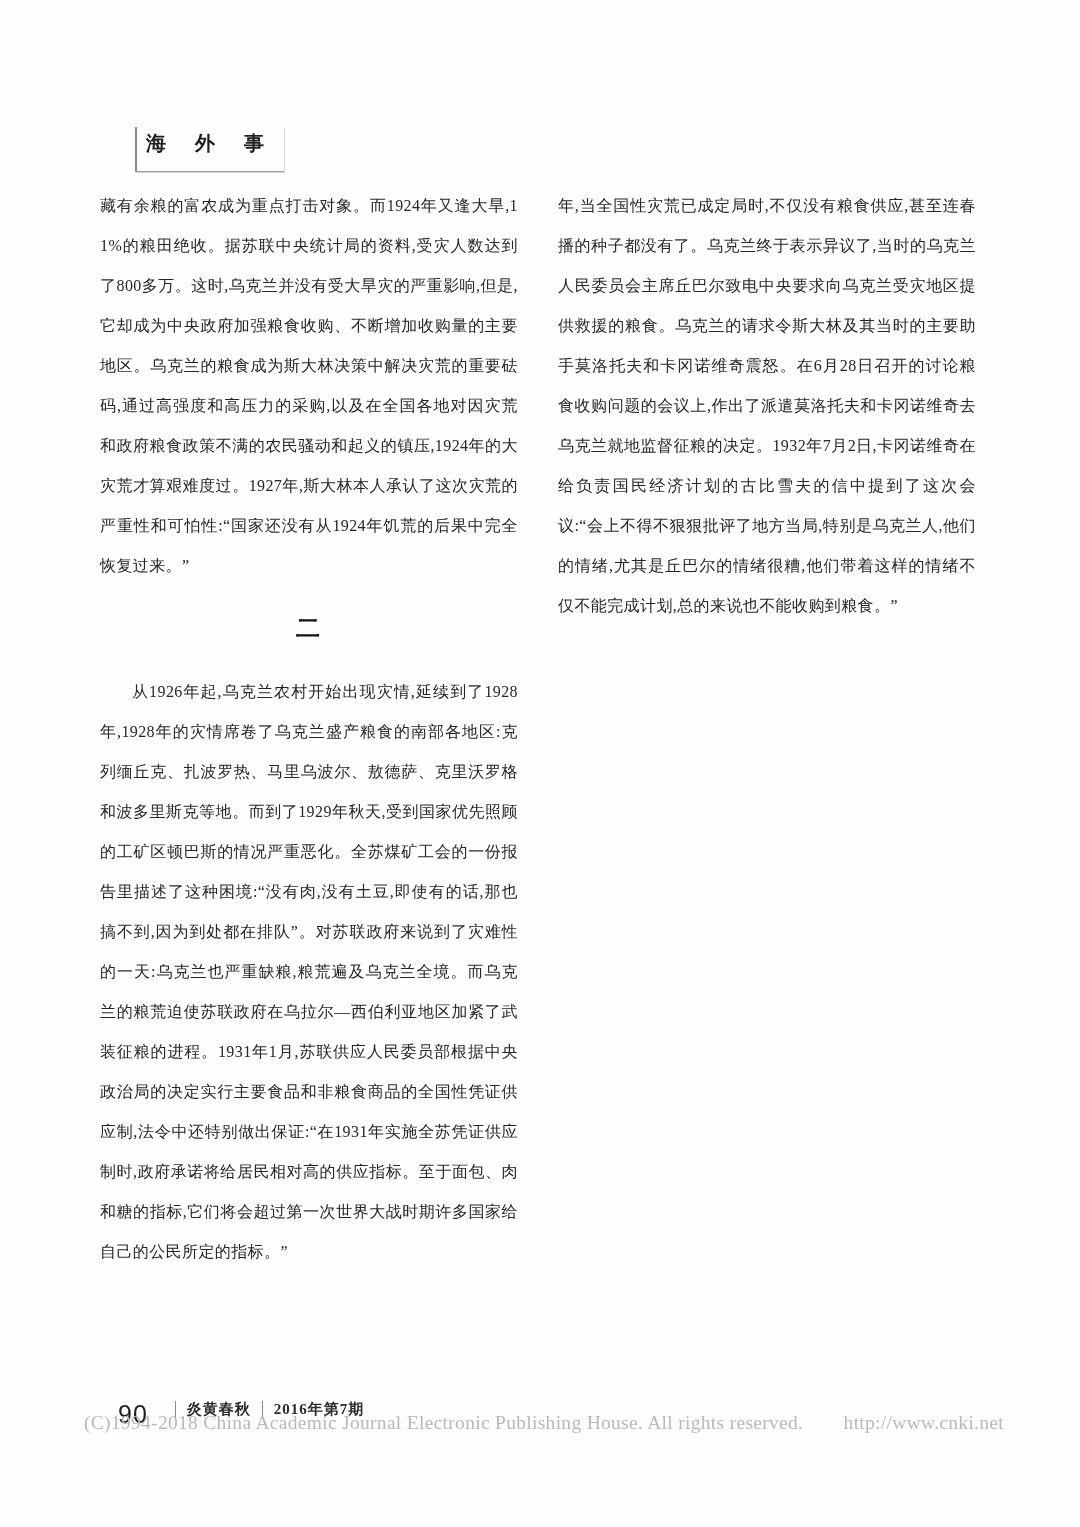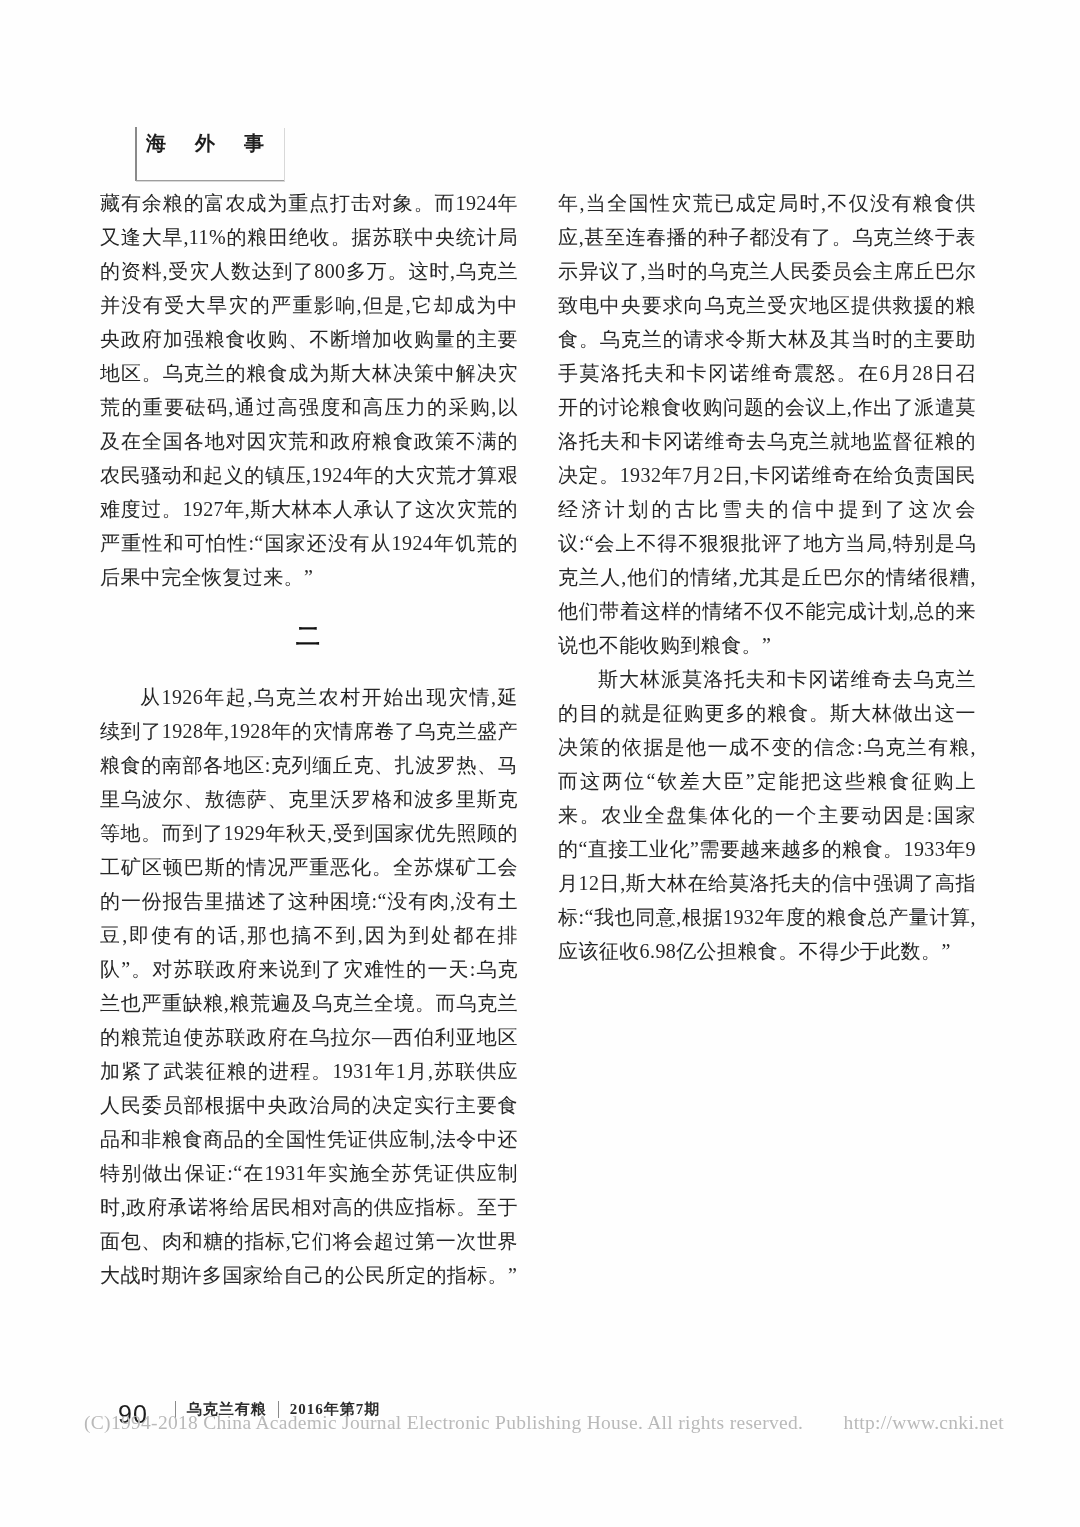--- a/index.html
+++ b/index.html
@@ -15,21 +15,21 @@
     background: #fefefe;
     font-family: "Liberation Serif", "DejaVu Serif", serif;
     color: #262626;
     overflow: hidden;
   }
   
   .section-box {
     position: absolute;
     left: 135px;
     top: 127px;
-    padding: 3px 14px 23px 9px;
+    padding: 3px 14px 14px 9px;
     border-left: 2px solid #8a8a8a;
     border-bottom: 1px solid #9d9d9d;
     box-shadow: 1px 1px 0 #d8d8d8;
     background: #fefefe;
   }
   .section-box .label {
     font-size: 20px;
     font-weight: bold;
     letter-spacing: 6px;
     word-spacing: 12px;
@@ -44,22 +44,22 @@
     width: 876px;
     display: flex;
     gap: 40px;
   }
   .col {
     width: 418px;
     flex: 0 0 418px;
   }
   .para {
     margin: 0;
-    font-size: 20px;
-    line-height: 34px;
+    font-size: 16px;
+    line-height: 40px;
     text-align: justify;
     text-justify: inter-ideograph;
     word-break: break-all;
     letter-spacing: 0.4px;
   }
   .para.indent {
     text-indent: 2em;
   }
   .heading {
     margin: 26px 0 28px 0;
@@ -127,30 +127,29 @@
   <div class="columns">
 
     <div class="col">
       <p class="para">藏有余粮的富农成为重点打击对象。而1924年又逢大旱,11%的粮田绝收。据苏联中央统计局的资料,受灾人数达到了800多万。这时,乌克兰并没有受大旱灾的严重影响,但是,它却成为中央政府加强粮食收购、不断增加收购量的主要地区。乌克兰的粮食成为斯大林决策中解决灾荒的重要砝码,通过高强度和高压力的采购,以及在全国各地对因灾荒和政府粮食政策不满的农民骚动和起义的镇压,1924年的大灾荒才算艰难度过。1927年,斯大林本人承认了这次灾荒的严重性和可怕性:“国家还没有从1924年饥荒的后果中完全恢复过来。”</p>
       <h2 class="heading">二</h2>
       <p class="para indent">从1926年起,乌克兰农村开始出现灾情,延续到了1928年,1928年的灾情席卷了乌克兰盛产粮食的南部各地区:克列缅丘克、扎波罗热、马里乌波尔、敖德萨、克里沃罗格和波多里斯克等地。而到了1929年秋天,受到国家优先照顾的工矿区顿巴斯的情况严重恶化。全苏煤矿工会的一份报告里描述了这种困境:“没有肉,没有土豆,即使有的话,那也搞不到,因为到处都在排队”。对苏联政府来说到了灾难性的一天:乌克兰也严重缺粮,粮荒遍及乌克兰全境。而乌克兰的粮荒迫使苏联政府在乌拉尔—西伯利亚地区加紧了武装征粮的进程。1931年1月,苏联供应人民委员部根据中央政治局的决定实行主要食品和非粮食商品的全国性凭证供应制,法令中还特别做出保证:“在1931年实施全苏凭证供应制时,政府承诺将给居民相对高的供应指标。至于面包、肉和糖的指标,它们将会超过第一次世界大战时期许多国家给自己的公民所定的指标。”</p>
     </div>
 
     <div class="col">
       <p class="para">年,当全国性灾荒已成定局时,不仅没有粮食供应,甚至连春播的种子都没有了。乌克兰终于表示异议了,当时的乌克兰人民委员会主席丘巴尔致电中央要求向乌克兰受灾地区提供救援的粮食。乌克兰的请求令斯大林及其当时的主要助手莫洛托夫和卡冈诺维奇震怒。在6月28日召开的讨论粮食收购问题的会议上,作出了派遣莫洛托夫和卡冈诺维奇去乌克兰就地监督征粮的决定。1932年7月2日,卡冈诺维奇在给负责国民经济计划的古比雪夫的信中提到了这次会议:“会上不得不狠狠批评了地方当局,特别是乌克兰人,他们的情绪,尤其是丘巴尔的情绪很糟,他们带着这样的情绪不仅不能完成计划,总的来说也不能收购到粮食。”</p>
-      <p class="para indent">斯大林派莫洛托夫和卡冈诺维奇去乌克兰的目的就是征购更多的粮食。斯大林做出这一决策的依据是他一成不变的信念:乌克兰有粮,而这两位“钦差大臣”定能把这些粮食征购上来。农业全盘集体化的一个主要动因是:国家的“直接工业化”需要越来越多的粮食。1933年9月12日,斯大林在给莫洛托夫的信中强调了高指标:“我也同意,根据1932年度的粮食总产量计算,应该征收6.98亿公担粮食。不得少于此数。”</p>
     </div>
 
   </div>
 
   <div class="footer">
     <span class="page-num">90</span>
     <span class="footer-meta">
       <span class="footer-sep"></span>
-      <span>乌克兰有粮</span>
+      <span>炎黄春秋</span>
       <span class="footer-sep"></span>
       <span>2016年第7期</span>
     </span>
   </div>
 
   <div class="watermark">
     <span>(C)1994-2018 China Academic Journal Electronic Publishing House. All rights reserved.</span>
     <span>http://www.cnki.net</span>
   </div>
 

